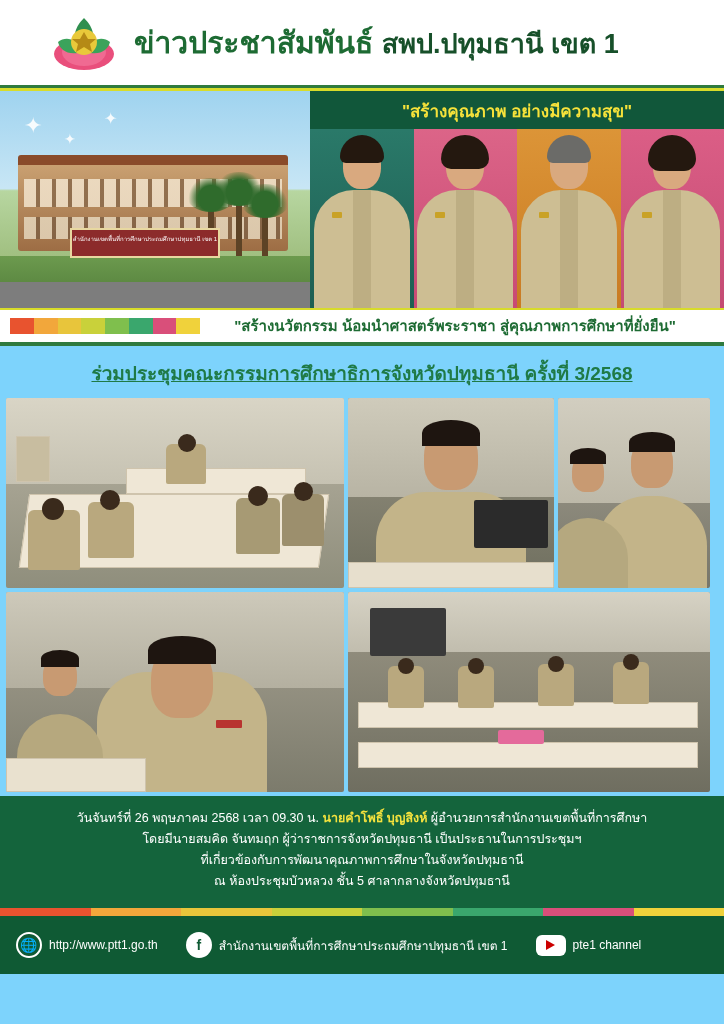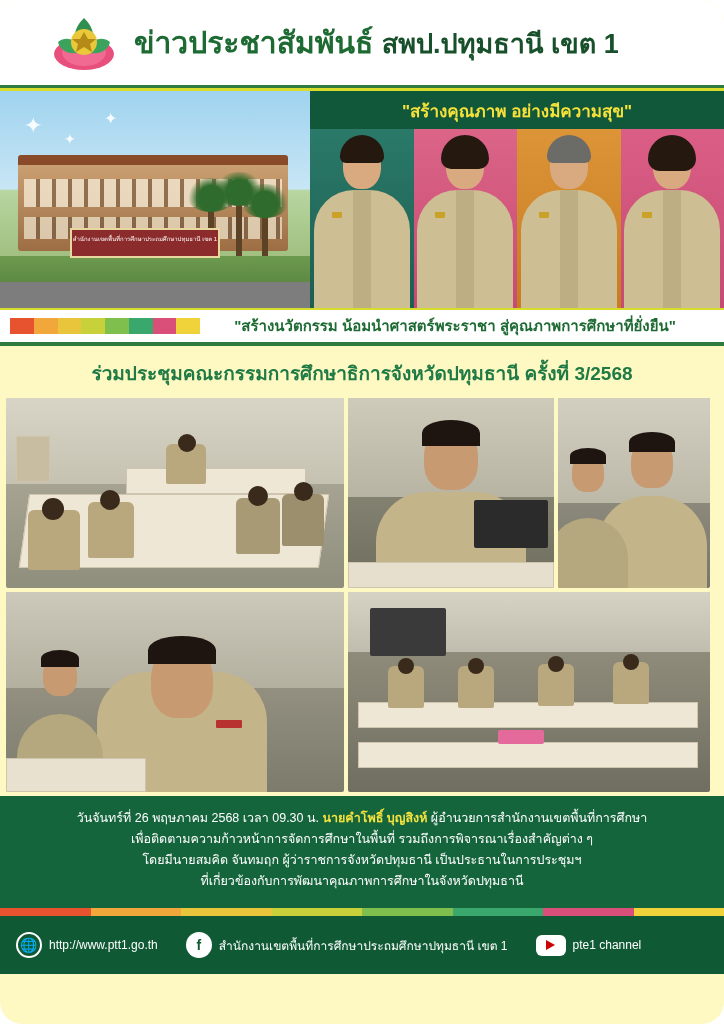--- a/index.html
+++ b/index.html
@@ -4,23 +4,22 @@
 <style>
   * { box-sizing: border-box; margin: 0; padding: 0; }
   html, body {
     width: 724px; height: 1024px;
     font-family: "Liberation Sans", sans-serif;
     background: #ffffff;
   }
   #page {
     position: relative;
     width: 724px; height: 1024px;
-    background: #fef9c3;
+    background: #7dd3fc;
     overflow: hidden;
-    border-radius: 22px;
   }
   
   .header {
     position: relative;
     height: 88px;
     background: #ffffff;
     display: flex;
     align-items: center;
     padding-left: 52px;
     border-bottom: 3px solid #2f7a3e;
@@ -167,20 +166,21 @@
     padding-right: 14px;
   }
   .greenline { height: 4px; background: #2f7a3e; }
   
   .section-title {
     text-align: center;
     color: #1f7a46;
     font-size: 19px;
     font-weight: bold;
     padding: 12px 0 10px;
+    text-decoration: underline;
   }
   
   .grid-row {
     display: flex; gap: 4px; padding: 0 6px 4px;
   }
   .ph {
     position: relative; overflow: hidden; border-radius: 2px;
     background: #8d8f7e;
   }
   .r1a { width: 338px; height: 190px; background: linear-gradient(#b9b4a4,#8f8e7c); }
@@ -406,23 +406,23 @@
       <div class="chairp" style="left:265px;top:70px;width:36px;height:42px;"></div>
       <div class="headp" style="left:275px;top:62px;width:16px;height:16px;"></div>
       <div class="badge-dot" style="left:150px;top:138px;width:46px;height:14px;background:#e46a9b;border-radius:2px;"></div>
     </div>
   </div>
 
   <div class="caption">
     <div>
       <span>วันจันทร์ที่ 26 พฤษภาคม 2568 เวลา 09.30 น. </span><span class="hl">นายคำโพธิ์ บุญสิงห์</span><span> ผู้อำนวยการสำนักงานเขตพื้นที่การศึกษา</span>
     </div>
-    <div>เพื่อติดตามความก้าวหน้าการจัดการศึกษาในพื้นที่ รวมถึงการพิจารณาเรื่องสำคัญต่าง ๆ</div>
     <div>โดยมีนายสมคิด จันทมฤก ผู้ว่าราชการจังหวัดปทุมธานี เป็นประธานในการประชุมฯ</div>
     <div>ที่เกี่ยวข้องกับการพัฒนาคุณภาพการศึกษาในจังหวัดปทุมธานี</div>
+    <div>ณ ห้องประชุมบัวหลวง ชั้น 5 ศาลากลางจังหวัดปทุมธานี</div>
   </div>
 
   <div class="footer-colors">
     <i style="background:#e8532f"></i>
       <i style="background:#f2a73b"></i>
       <i style="background:#e8c53b"></i>
     <i style="background:#c9d13a"></i>
       <i style="background:#7fbf4d"></i>
       <i style="background:#3aa76d"></i>
     <i style="background:#d94f7a"></i>

